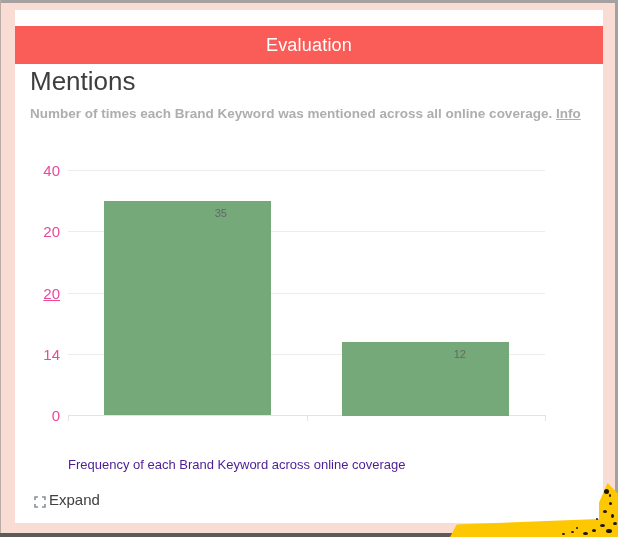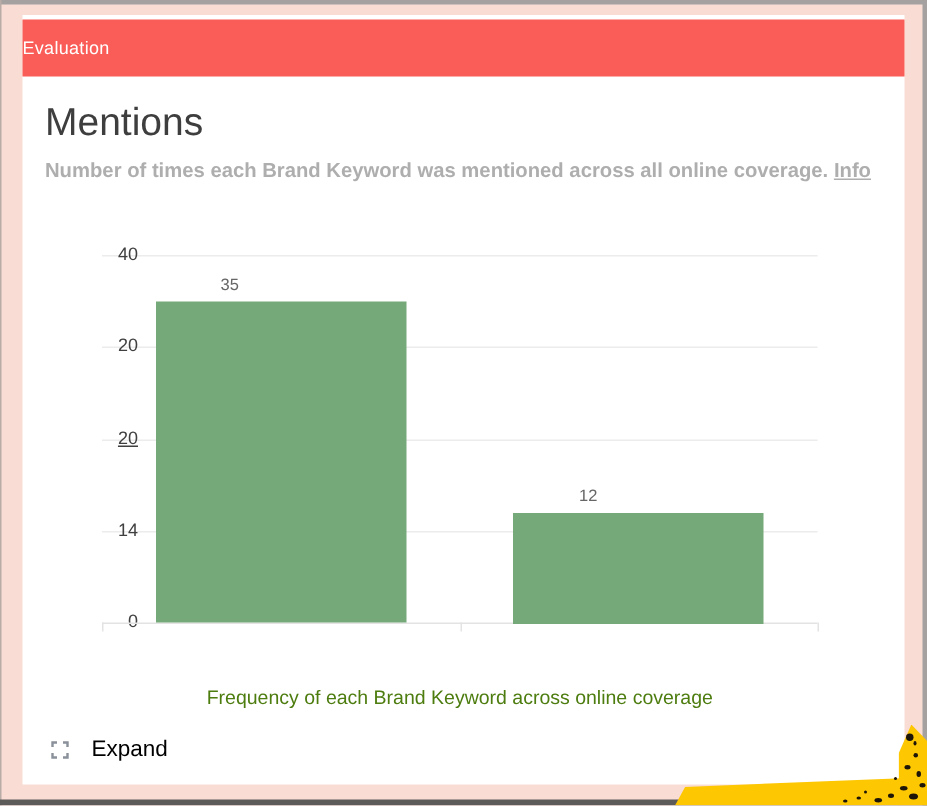--- a/index.html
+++ b/index.html
@@ -15,23 +15,23 @@
   .frame-right  { position:absolute; right:0; top:0; width:3px; height:537px; background:#a5a1a1; }
   .frame-bottom { position:absolute; left:0; bottom:0; width:618px; height:4px; background:#5d5a5a; }
   .frame-left   { position:absolute; left:0; top:0; width:1px; height:537px; background:#b9aca7; }
 
   
   .card {
     position:absolute; left:15px; top:10px; width:588px; height:513px;
     background:#ffffff;
   }
   .modal-header {
-    position:absolute; left:0; top:3px; width:100%; height:38px;
+    position:absolute; left:0; top:16px; width:100%; height:38px;
     background: var(--header-bg, #fa5c57);
-    color:#ffffff; font-size:12px; line-height:38px; text-align:left;
+    color:#ffffff; font-size:18px; line-height:38px; text-align:center;
     letter-spacing:.2px;
   }
   .panel-title {
     position:absolute; left:15px; top:56px;
     font-size:26px; color:#3e3e3e; font-weight:400;
   }
   .panel-subtitle {
     position:absolute; left:15px; top:96px; width:570px;
     font-size:13.5px; font-weight:bold; color:#aeaeae;
   }
@@ -39,41 +39,41 @@
 
   
   .chart {
     position:absolute; left:0; top:140px; width:588px; height:330px;
   }
   .gridline { position:absolute; height:1px; background:#ececec; }
   .axis-line { position:absolute; height:1px; background:#e3e3e3; }
   .axis-tick { position:absolute; width:1px; height:6px; background:#e3e3e3; }
   .ytick-label {
     position:absolute; left:0; width:45px; text-align:right;
-    font-size:12px; color:#404040;margin-left:32px;
+    font-size:15px; color:#ec4899;
   }
   .bar { position:absolute; background: var(--bar-color, #76a97a); }
   .bar-value {
-    position:absolute; width:80px; text-align:left;
-    font-size:11px; color:#666666;
+    position:absolute; width:80px; text-align:right;
+    font-size:11px; color:#666666;margin-top:23px;
   }
   .cat-label {
     position:absolute; text-align:center;
     font-size:12px; color:#666666;
   }
   .x-axis-title {
-    position:absolute; text-align:center;
-    font-size:13px; color:#4d7c0f;
+    position:absolute; 
+    font-size:13px; color:#4c1d95;
   }
 
   
   .expand-btn {
     position:absolute; left:19px; top:481px;
-    display:flex; align-items:center; gap:15px;
-    color:#000000; font-size:15px; cursor:pointer;
+    display:flex; align-items:flex-end; gap:3px;
+    color:#404040; font-size:15px; cursor:pointer;
     background:none; border:none; font-family:inherit;
   }
   .expand-btn svg { display:block; }
 
   
   .deco-bottom {
     position:absolute; left:450px; top:517px; width:168px; height:20px;
     background: var(--accent-yellow, #fdc702); z-index:5;
     clip-path: polygon(0 100%, 4% 38%, 100% 6%, 100% 100%);
   }

